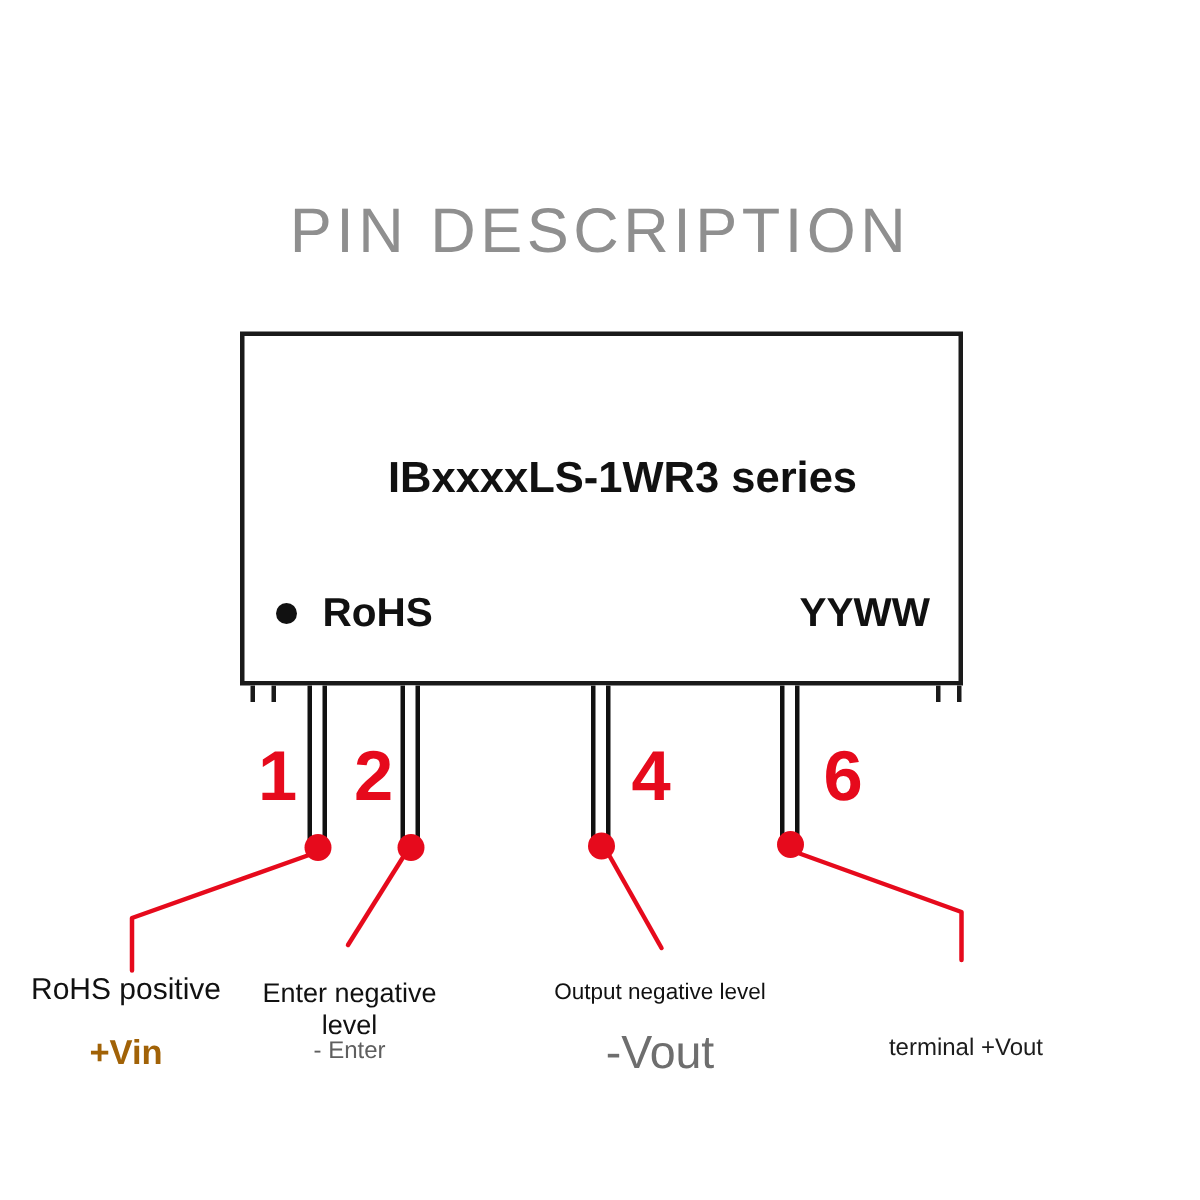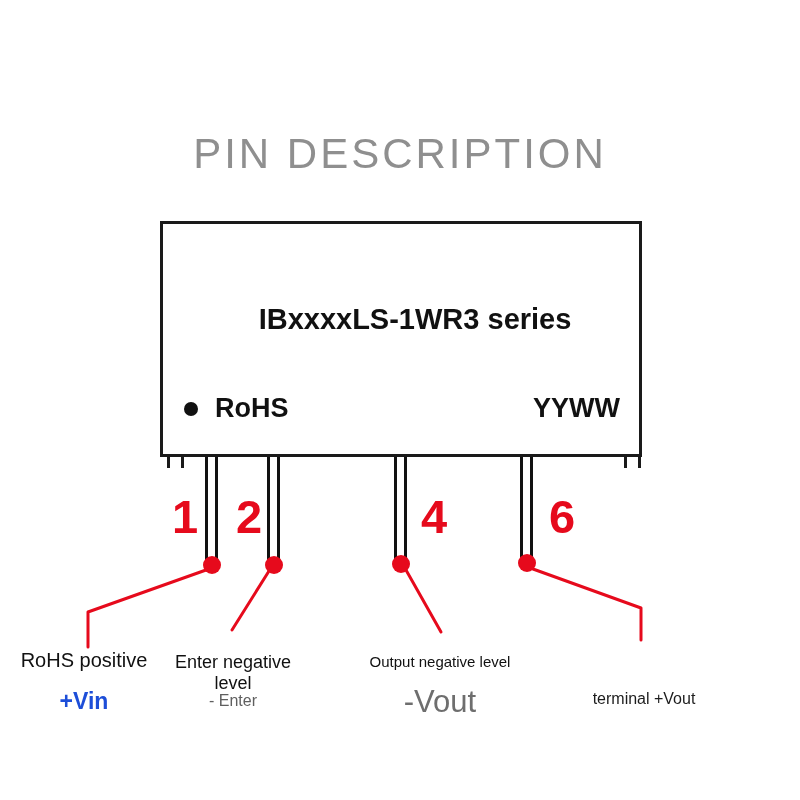--- a/index.html
+++ b/index.html
@@ -117,21 +117,21 @@
   }
 
   .pin-desc {
     text-align: center;
     color: #111111;
   }
   .pin-name {
     text-align: center;
   }
   .desc1 { left: 8px;   top: 649px; width: 152px; font-size: 20px; }
-  .name1 { left: 8px;   top: 688px; width: 152px; font-size: 23px; font-weight: bold; color: #1d4ed8; }
+  .name1 { left: 8px;   top: 688px; width: 152px; font-size: 23px; font-weight: bold; color: #a16207; }
   .desc2 { left: 158px; top: 652px; width: 150px; font-size: 18px; }
   .name2 { left: 158px; top: 692px; width: 150px; font-size: 16px; color: #5f5f5f; }
   .desc3 { left: 362px; top: 653px; width: 156px; font-size: 15px; }
   .name3 { left: 362px; top: 684px; width: 156px; font-size: 31px; color: #6e6e6e; }
   .desc4 { left: 568px; top: 650px; width: 152px; font-size: 20px; }
   .name4 { left: 568px; top: 690px; width: 152px; font-size: 16px; color: #1c1c1c; }
 </style>
 </head>
 <body>
 

